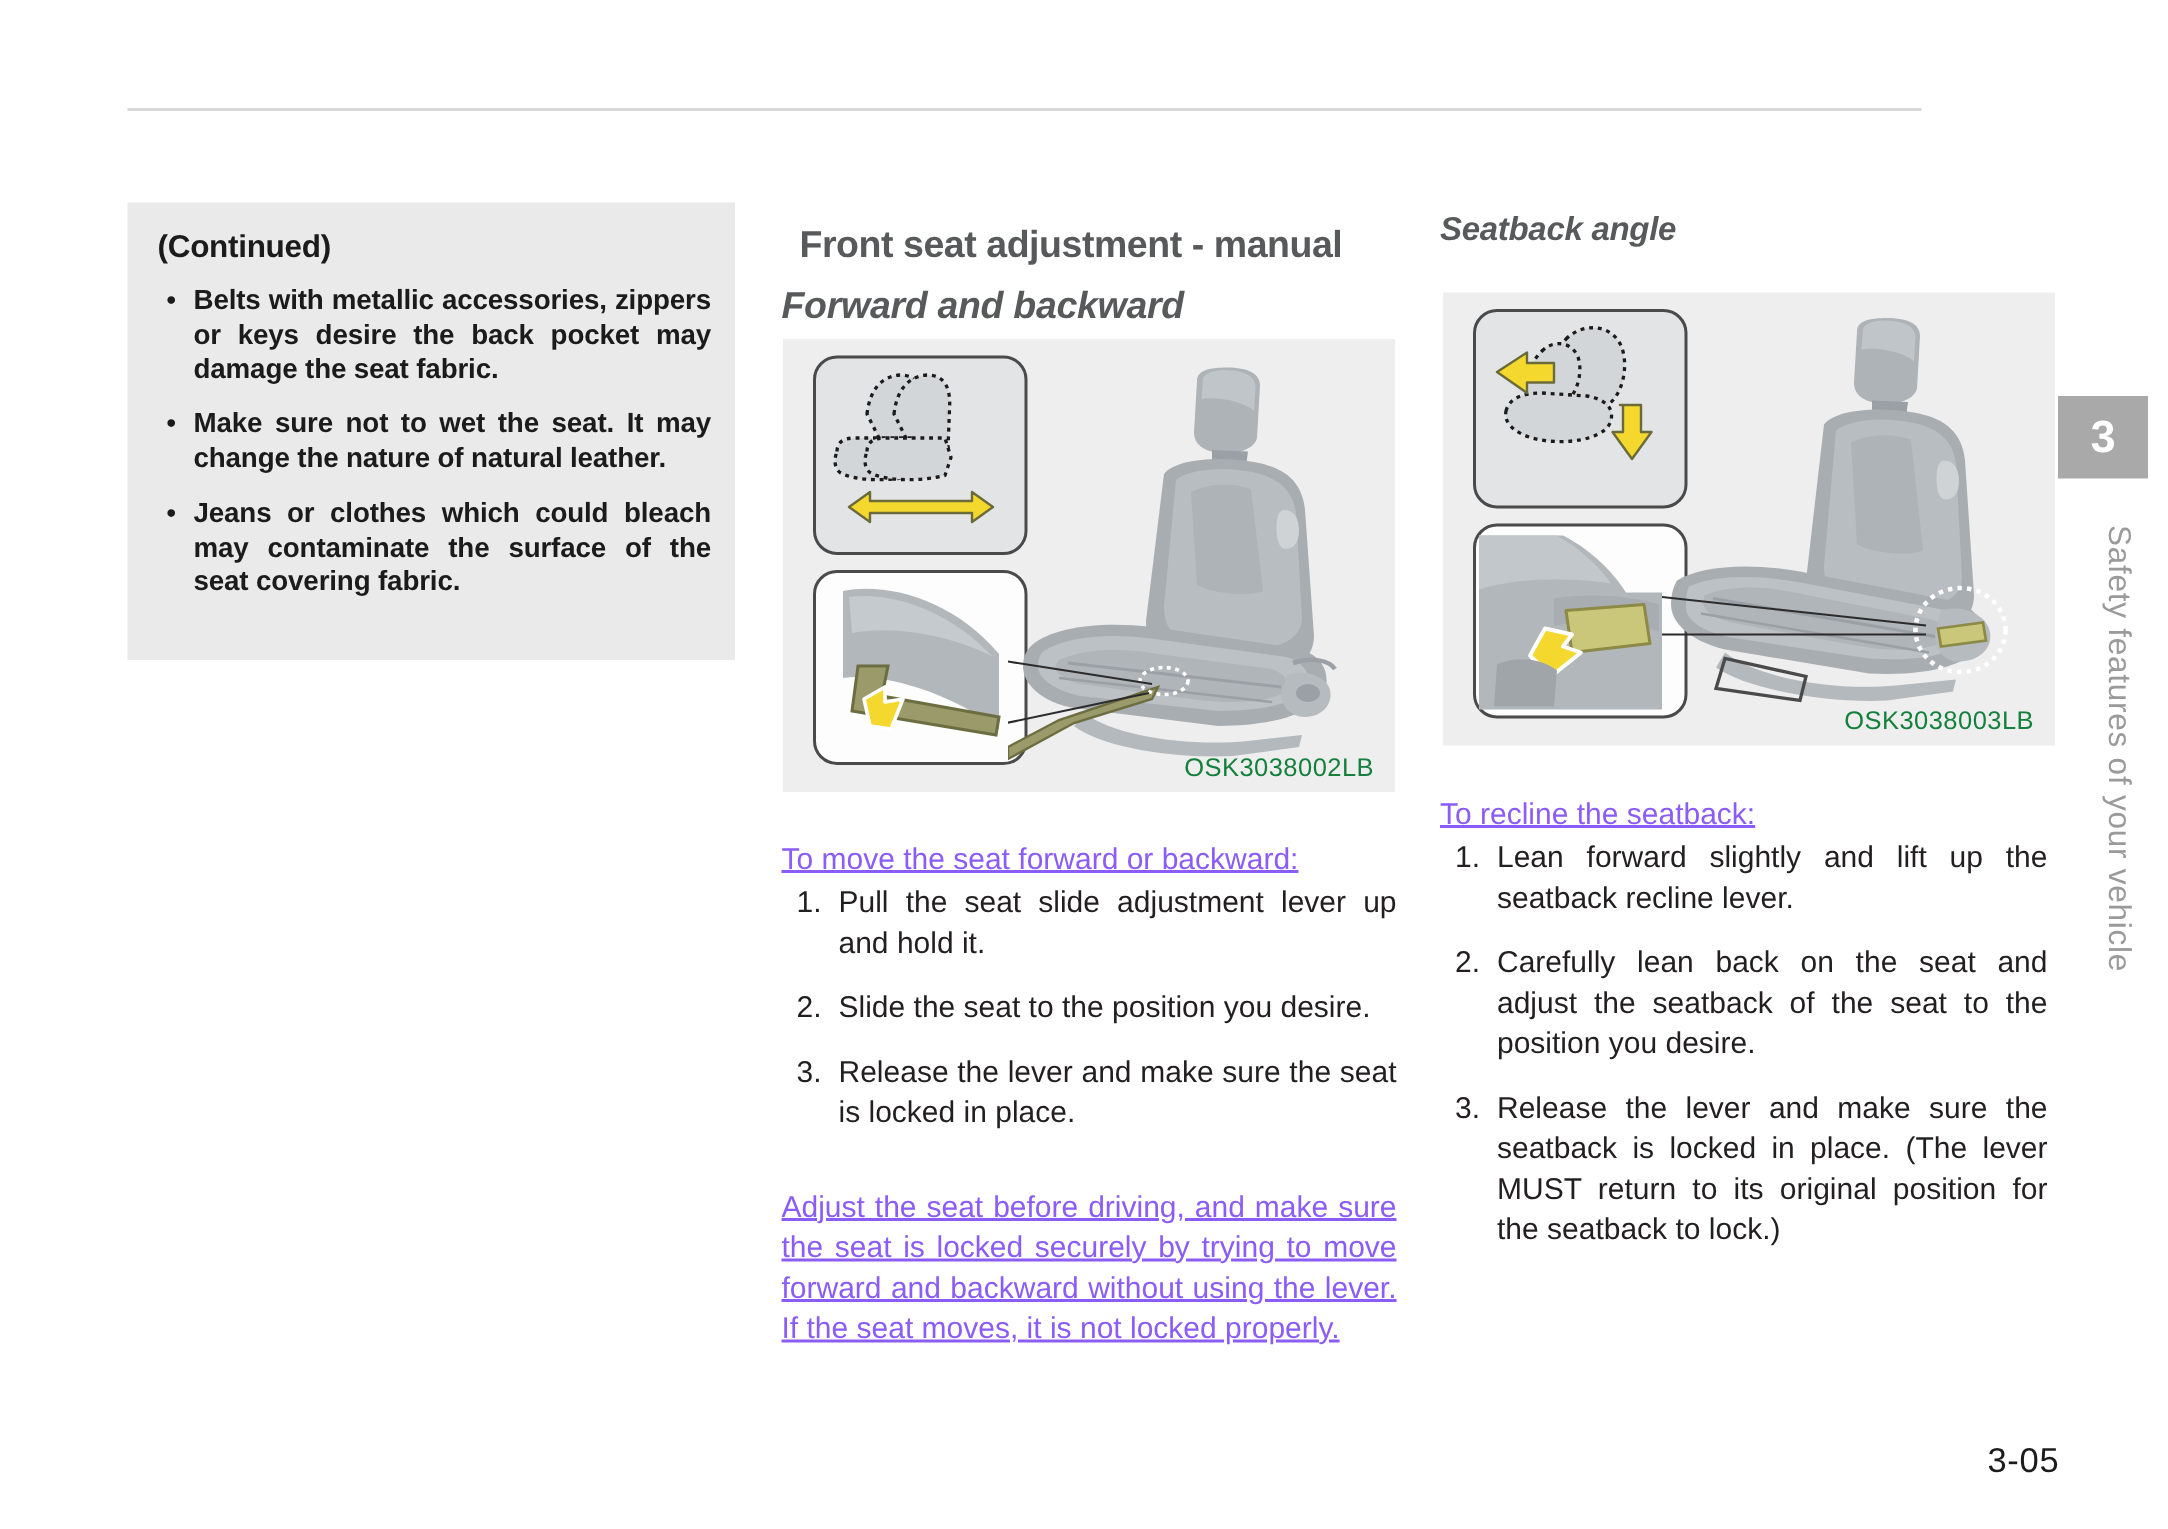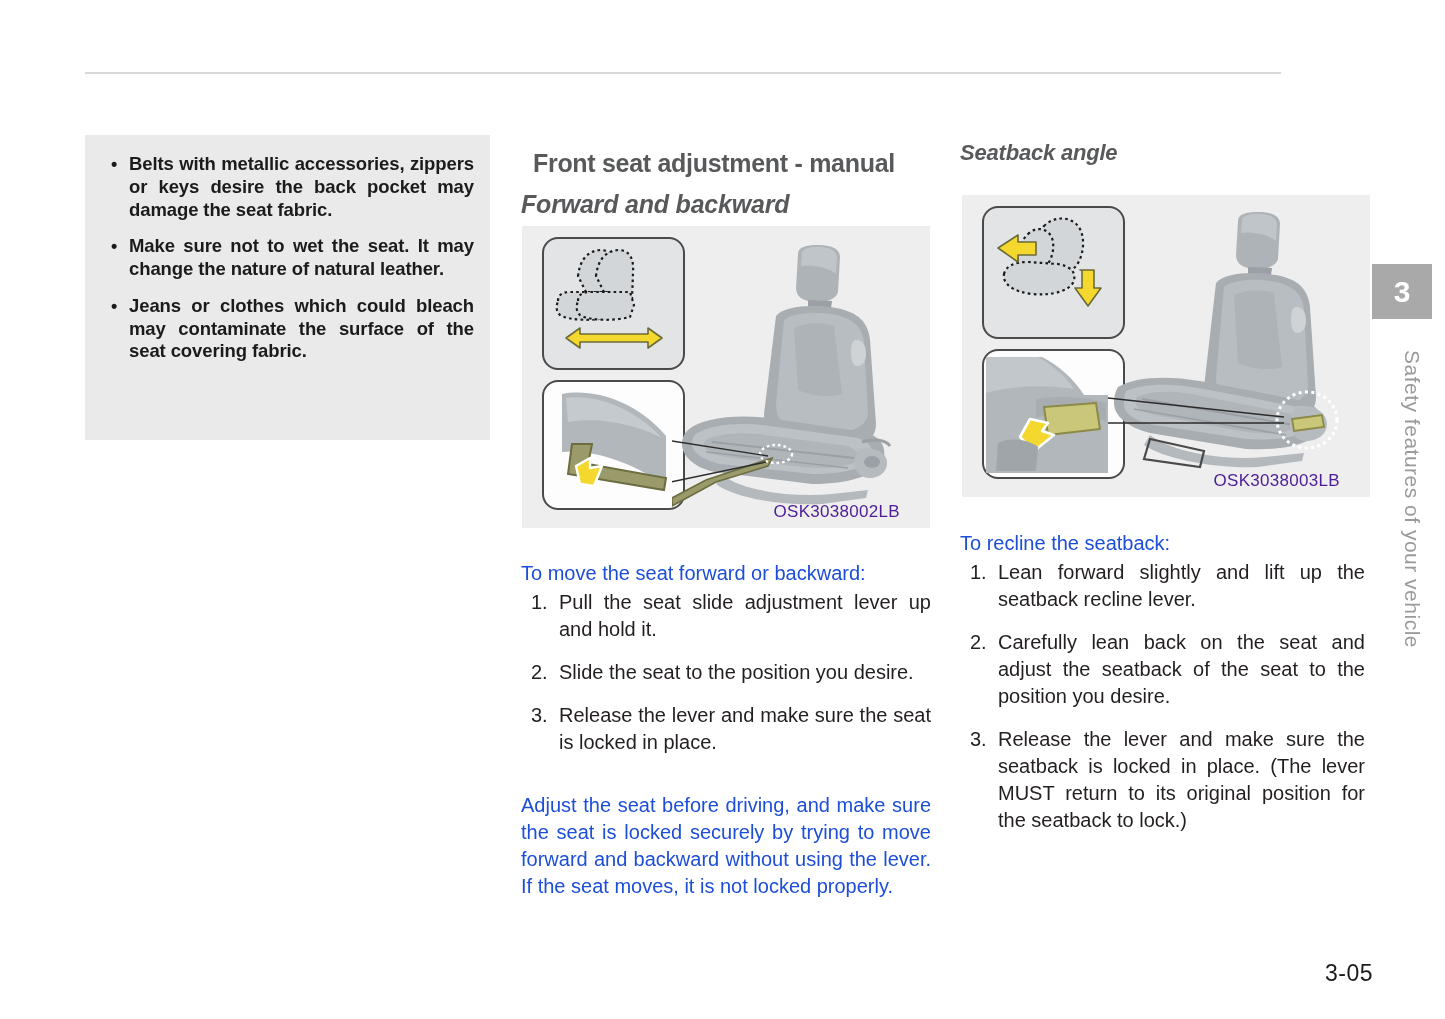--- a/index.html
+++ b/index.html
@@ -45,38 +45,38 @@
   
   .h-main{
     font-weight:bold;font-size:25px;color:#58595b;
     letter-spacing:-0.3px;margin:12px;
   }
   .h-sub{
     font-weight:bold;font-style:italic;font-size:25px;color:#58595b;
     letter-spacing:-0.2px;margin:2px 0 0 0;
   }
   .body-t{
-    font-size:20px;line-height:1.35;color:#1d4ed8;margin:0;
+    font-size:20px;line-height:1.35;color:#8b5cf6;margin:0;text-decoration:underline;
   }
   .just{text-align:justify;text-align-last:left;}
 
   ol.steps{list-style:none;margin:0;padding:0;}
   ol.steps li{
     position:relative;padding-left:38px;margin-top:16px;
     font-size:20px;line-height:1.35;color:#231f20;
     text-align:justify;text-align-last:left;
   }
   ol.steps li:first-child{margin-top:0;}
   ol.steps li .num{position:absolute;left:10px;top:0;}
 
   
   .fig{position:absolute;background:#eeeeee;}
   .fig .code{
-    position:absolute;right:30px;bottom:6px;
-    font-size:17px;color:#4c1d95;letter-spacing:0.3px;
+    position:absolute;right:14px;bottom:6px;
+    font-size:17px;color:#15803d;letter-spacing:0.3px;
   }
   .inset{
     position:absolute;background:#e2e4e6;
     border:2px solid #4a4a4a;border-radius:16px;box-sizing:border-box;
   }
   .inset.white{background:#fdfdfd;}
 
   
   .tab-box{
     position:absolute;left:1372px;top:264px;width:60px;height:55px;
@@ -102,20 +102,21 @@
   svg{display:block;}
 </style>
 </head>
 <body>
 
 <div class="page">
 
   <div class="top-rule"></div>
 
   <div class="warn-box">
+    <div class="warn-title">(Continued)</div>
     <ul class="warn-list">
       <li>
         <span class="bullet">•</span>
         <span>Belts with metallic accessories, zippers or keys desire the back pocket may damage the seat fabric.</span>
       </li>
       <li>
         <span class="bullet">•</span>
         <span>Make sure not to wet the seat. It may change the nature of natural leather.</span>
       </li>
       <li>

